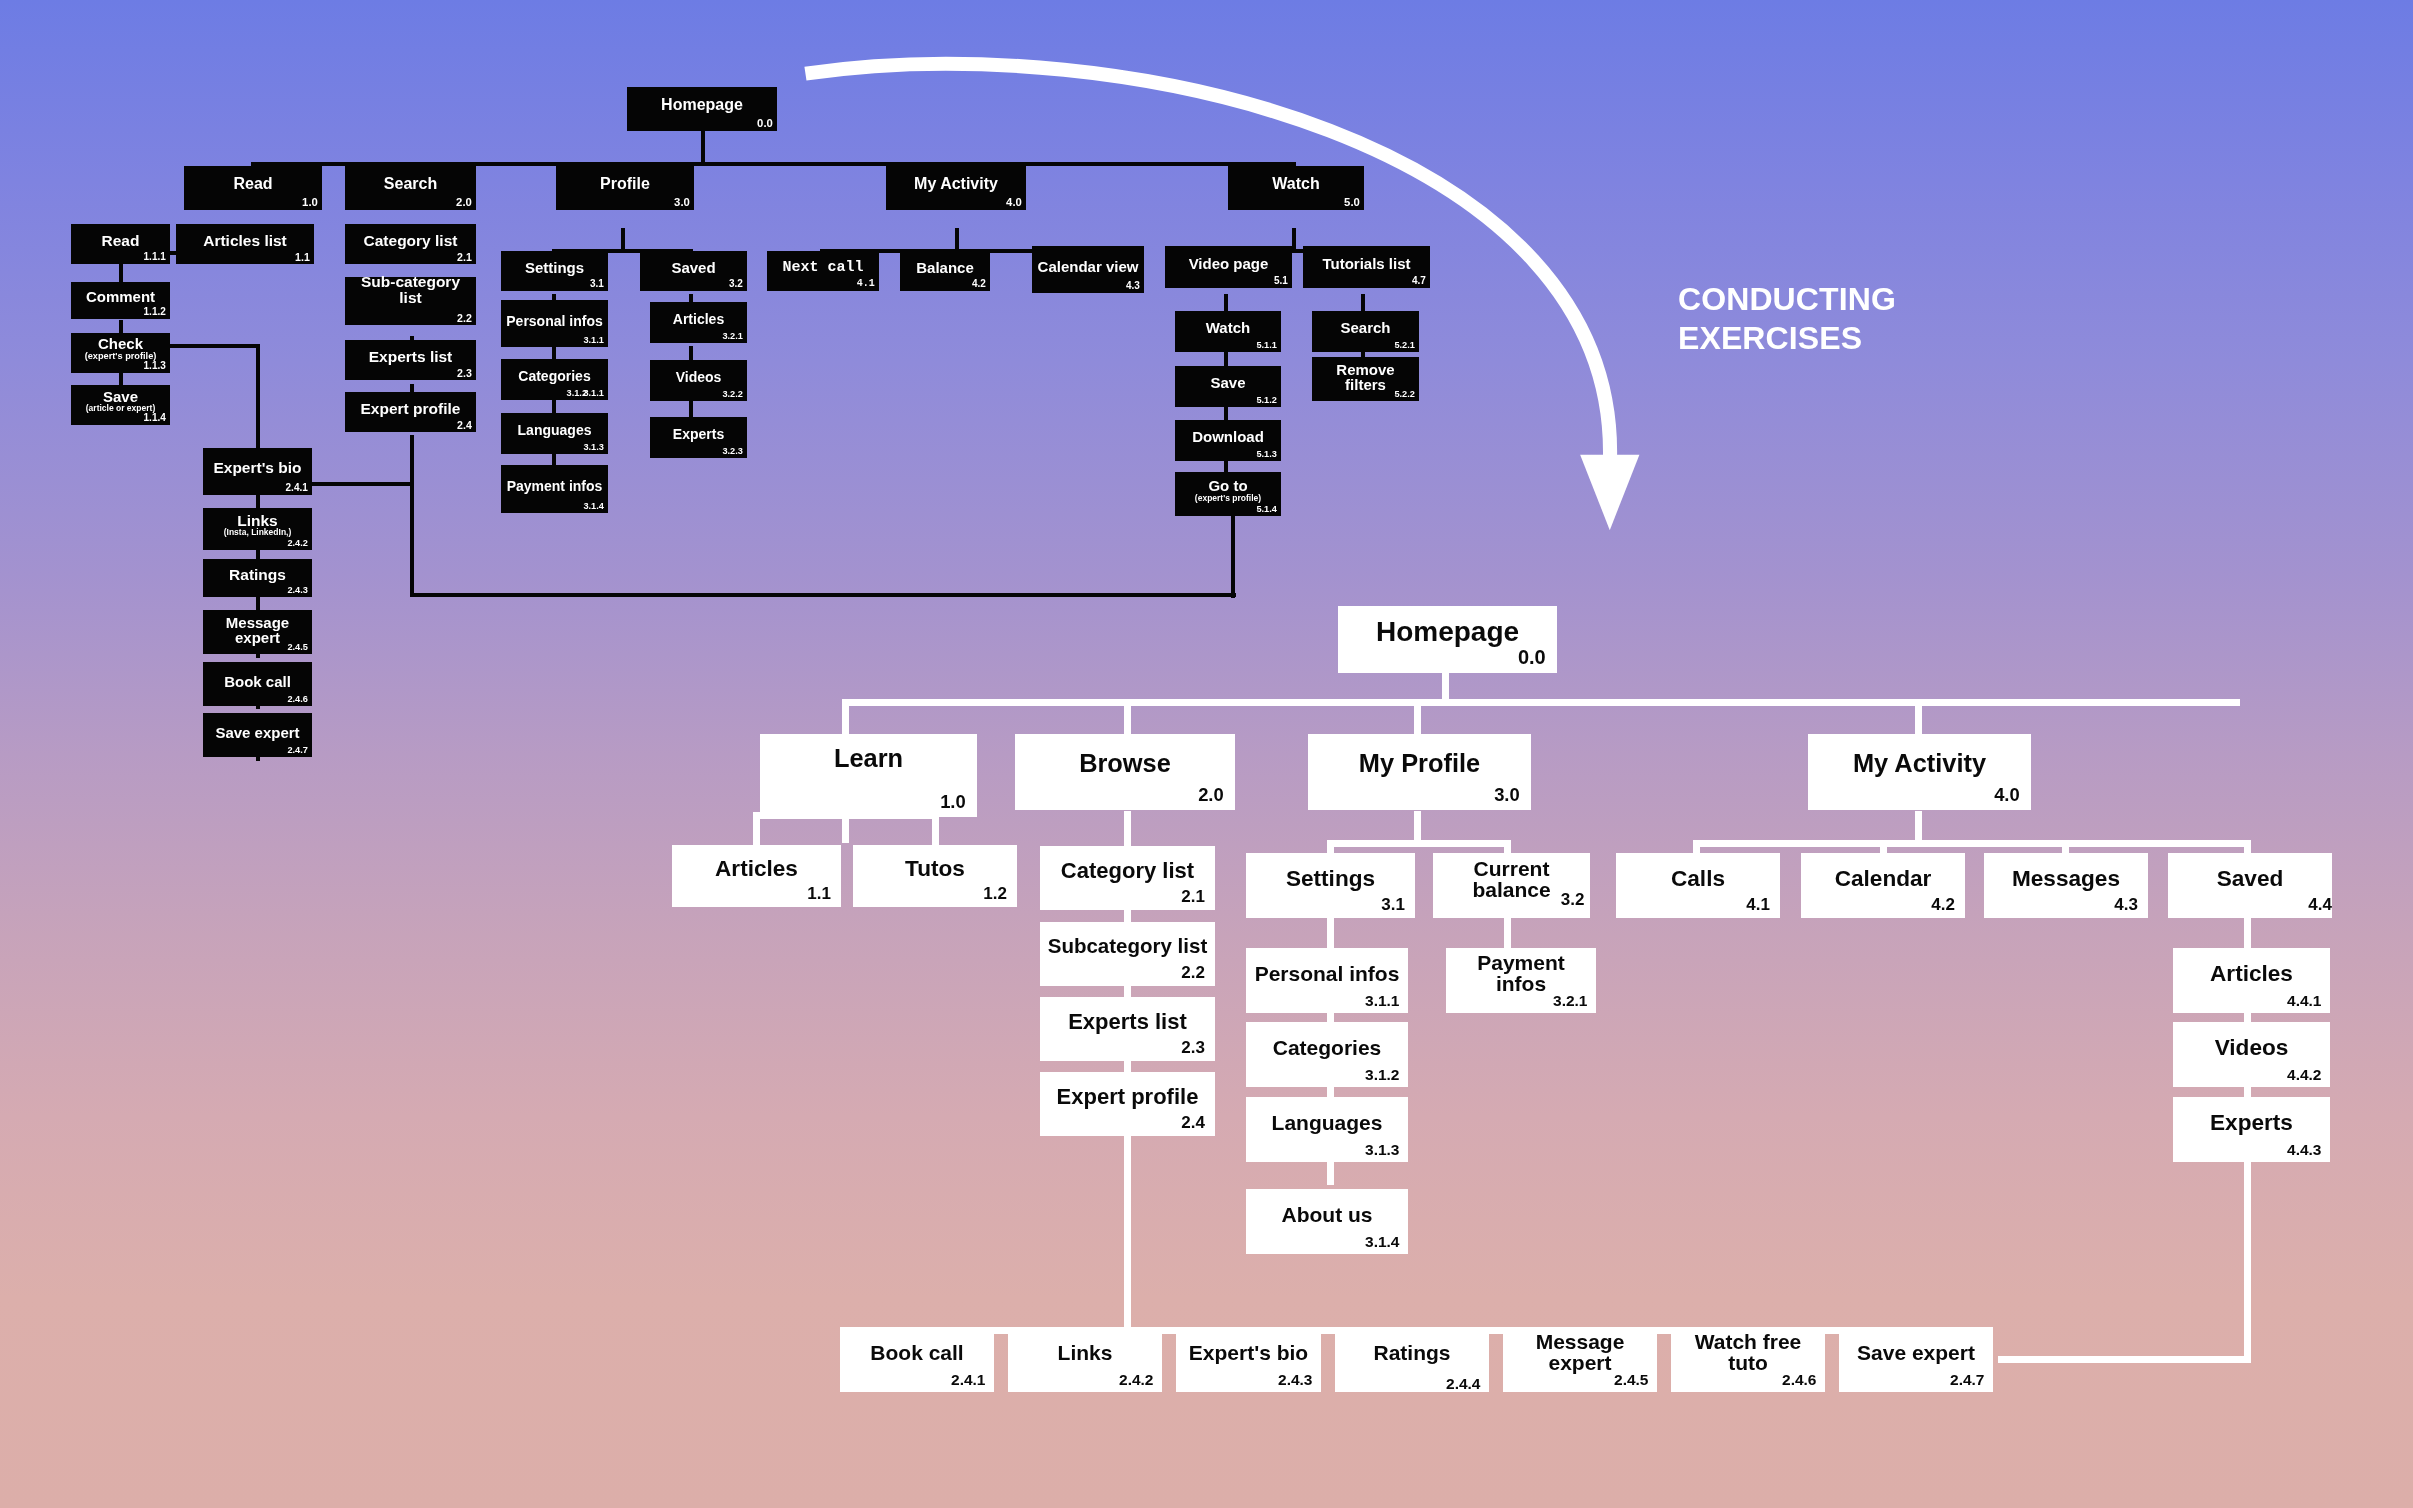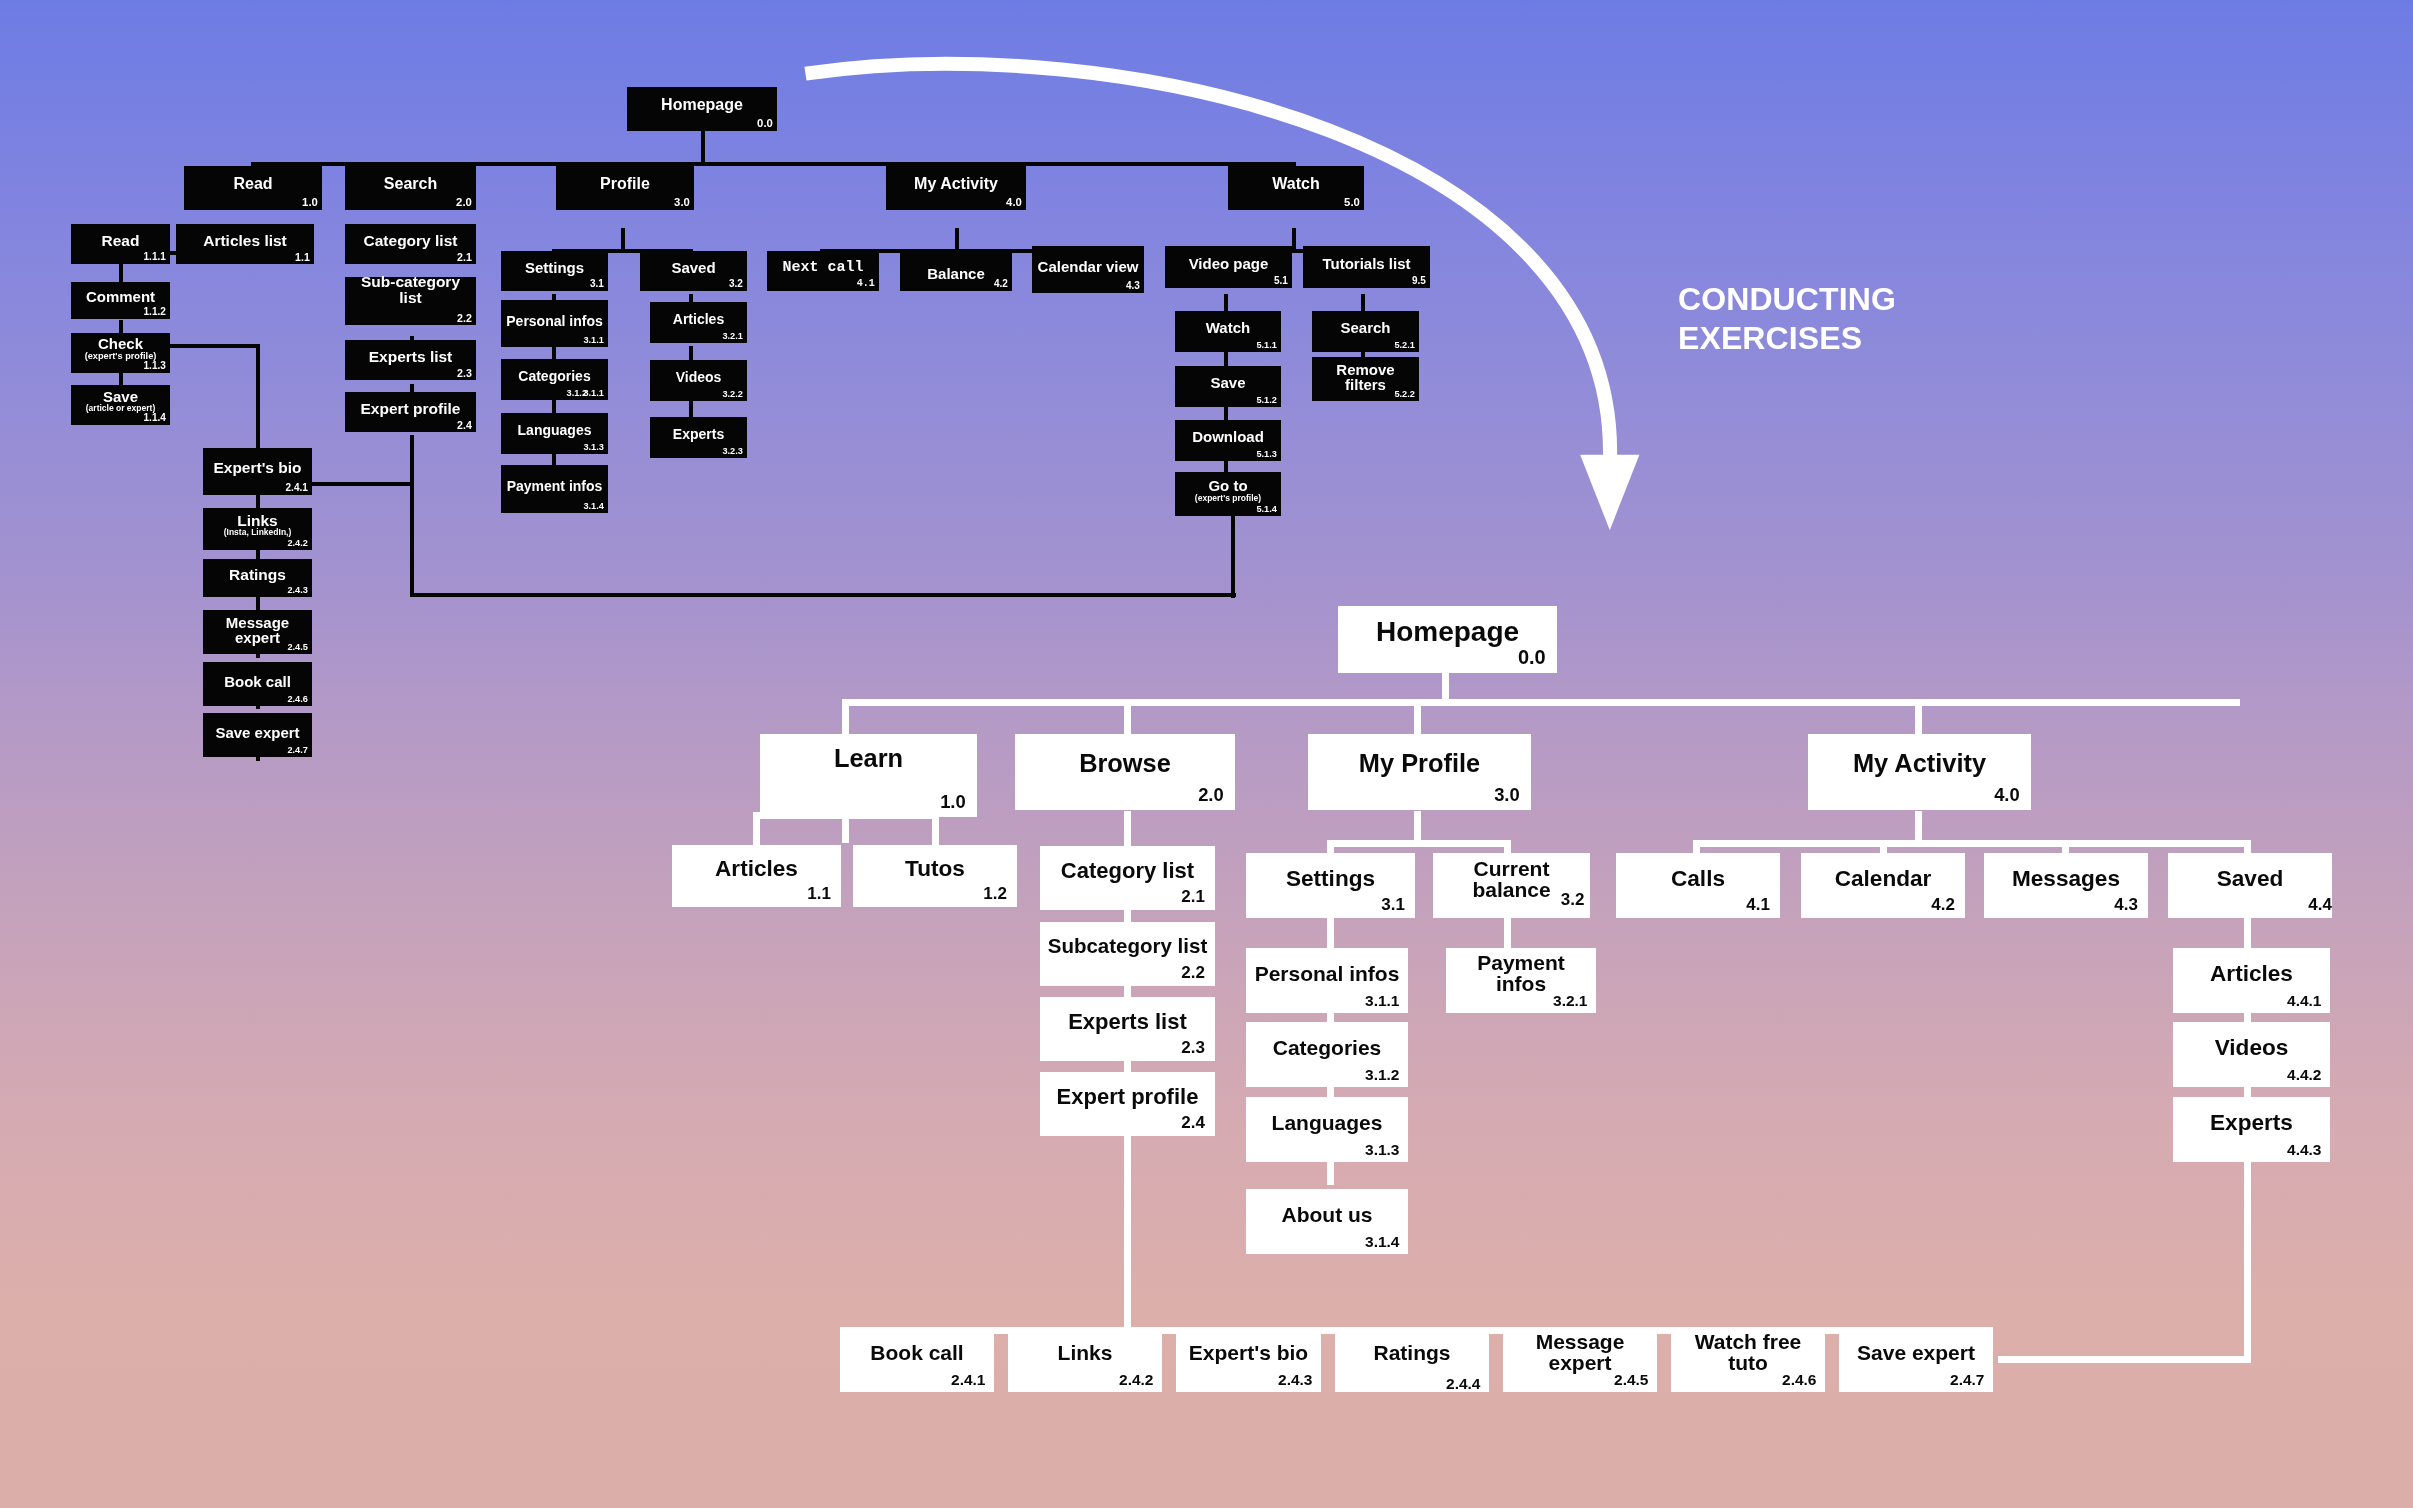--- a/index.html
+++ b/index.html
@@ -246,40 +246,40 @@
     </div>
 
     <div class="node blk" style="left:886px;top:166px;width:140px;height:44px;font-size:16px;">
       <span class="lbl">My Activity</span>
       <span class="num" style="font-size:11.3px;">4.0</span>
     </div>
     <div class="node blk" style="left:767px;top:251px;width:112px;height:40px;font-size:15px;font-family:Liberation Mono, monospace;">
       <span class="lbl">Next call</span>
       <span class="num" style="font-size:10px;">4.1</span>
     </div>
-    <div class="node blk" style="left:900px;top:251px;width:112px;height:40px;font-size:15px;justify-content:flex-end;">
+    <div class="node blk" style="left:900px;top:251px;width:90px;height:40px;font-size:15px;">
       <span class="lbl">Balance</span>
       <span class="num" style="font-size:10px;">4.2</span>
     </div>
     <div class="node blk" style="left:1032px;top:246px;width:112px;height:47px;font-size:15px;padding-bottom:8.5px;">
       <span class="lbl">Calendar view</span>
       <span class="num" style="font-size:10px;">4.3</span>
     </div>
 
     <div class="node blk" style="left:1228px;top:166px;width:136px;height:44px;font-size:16px;">
       <span class="lbl">Watch</span>
       <span class="num" style="font-size:11.3px;">5.0</span>
     </div>
     <div class="node blk" style="left:1165px;top:246px;width:127px;height:42px;font-size:15px;">
       <span class="lbl">Video page</span>
       <span class="num" style="font-size:10px;">5.1</span>
     </div>
     <div class="node blk" style="left:1303px;top:246px;width:127px;height:42px;font-size:15px;">
       <span class="lbl">Tutorials list</span>
-      <span class="num" style="font-size:10px;">9.5</span>
+      <span class="num" style="font-size:10px;">4.7</span>
     </div>
     <div class="node blk" style="left:1175px;top:311px;width:106px;height:41px;font-size:15px;">
       <span class="lbl">Watch</span>
       <span class="num" style="font-size:9.2px;">5.1.1</span>
     </div>
     <div class="node blk" style="left:1175px;top:366px;width:106px;height:41px;font-size:15px;">
       <span class="lbl">Save</span>
       <span class="num" style="font-size:9.2px;">5.1.2</span>
     </div>
     <div class="node blk" style="left:1175px;top:420px;width:106px;height:41px;font-size:15px;">

